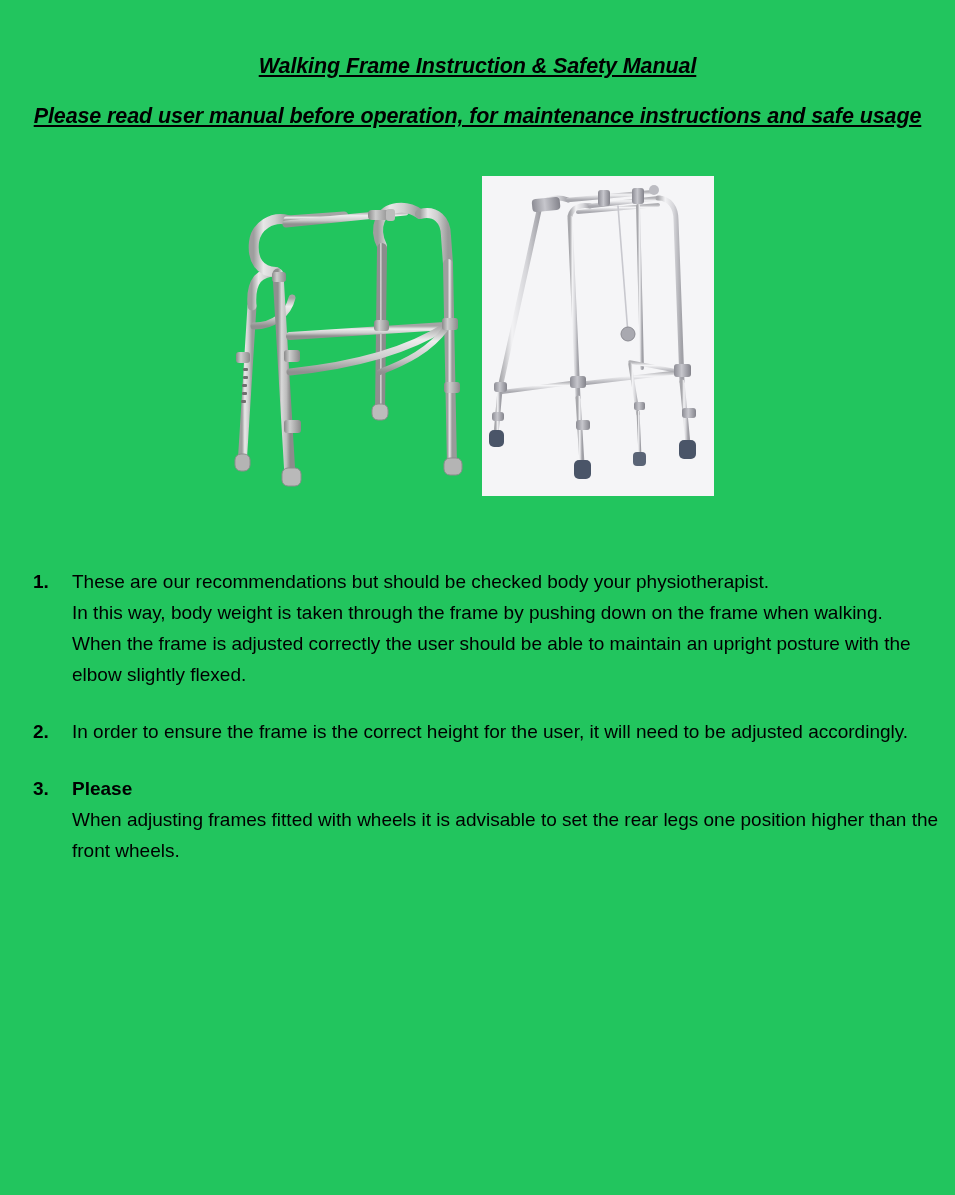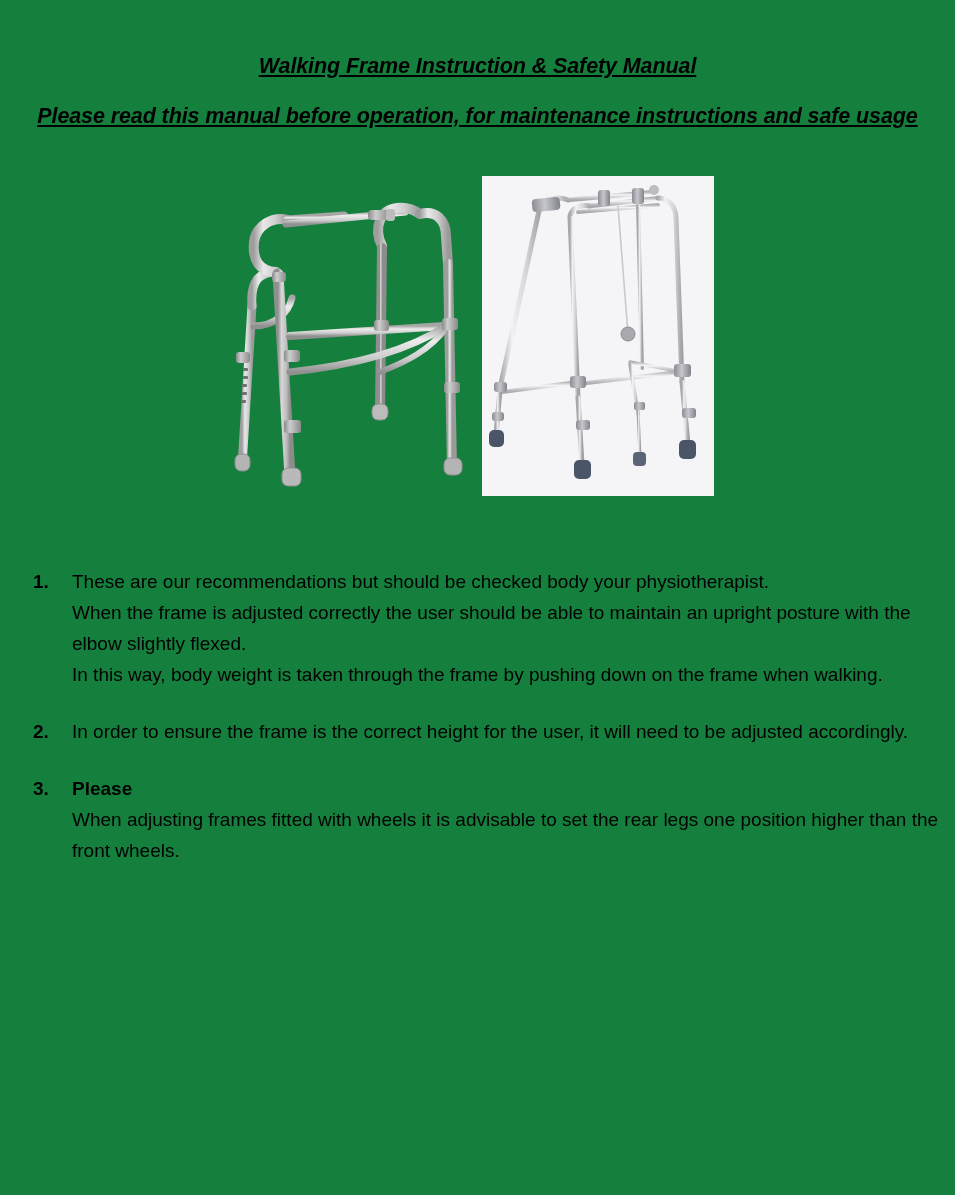--- a/index.html
+++ b/index.html
@@ -13,21 +13,21 @@
     font-family: "Liberation Sans", sans-serif;
     color: #000000;
     position: relative;
     overflow: hidden;
   }
 
   .page {
     width: 955px;
     height: 1195px;
     position: relative;
-    background: #15803d;
+    background: #22c55e;
   }
 
   
   .doc-title {
     text-align: center;
     font-weight: bold;
     font-style: italic;
     text-decoration: underline;
     font-size: 21.5px;
     letter-spacing: -0.1px;
@@ -110,21 +110,21 @@
     margin: 0;
     max-width: 880px;
   }
 </style>
 </head>
 <body>
 
 <div class="page">
 
   <h1 class="doc-title">Walking Frame Instruction &amp; Safety Manual</h1>
-  <h2 class="doc-subtitle">Please read this manual before operation, for maintenance instructions and safe usage</h2>
+  <h2 class="doc-subtitle">Please read user manual before operation, for maintenance instructions and safe usage</h2>
 
   <div class="figure-block">
     <div class="figure-inner">
       <div class="frame-panel"></div>
 
       <svg class="frame-svg" width="260" height="330" viewBox="0 0 260 330">
         <defs>
           <linearGradient id="tubeV" x1="0" y1="0" x2="1" y2="0">
             <stop offset="0%" stop-color="#9e9e9e"></stop>
             <stop offset="28%" stop-color="#e8e8e8"></stop>
@@ -287,22 +287,22 @@
       </svg>
     </div>
   </div>
 
   <div class="sections">
 
     <div class="section">
       <span class="sec-num">1.</span>
       <div class="sec-body">
         <p class="sec-para">These are our recommendations but should be checked body your physiotherapist.</p>
+        <p class="sec-para">In this way, body weight is taken through the frame by pushing down on the frame when walking.</p>
         <p class="sec-para">When the frame is adjusted correctly the user should be able to maintain an upright posture with the elbow slightly flexed.</p>
-        <p class="sec-para">In this way, body weight is taken through the frame by pushing down on the frame when walking.</p>
       </div>
     </div>
 
     <div class="section">
       <span class="sec-num">2.</span>
       <div class="sec-body">
         <p class="sec-para">In order to ensure the frame is the correct height for the user, it will need to be adjusted accordingly.</p>
       </div>
     </div>
 

